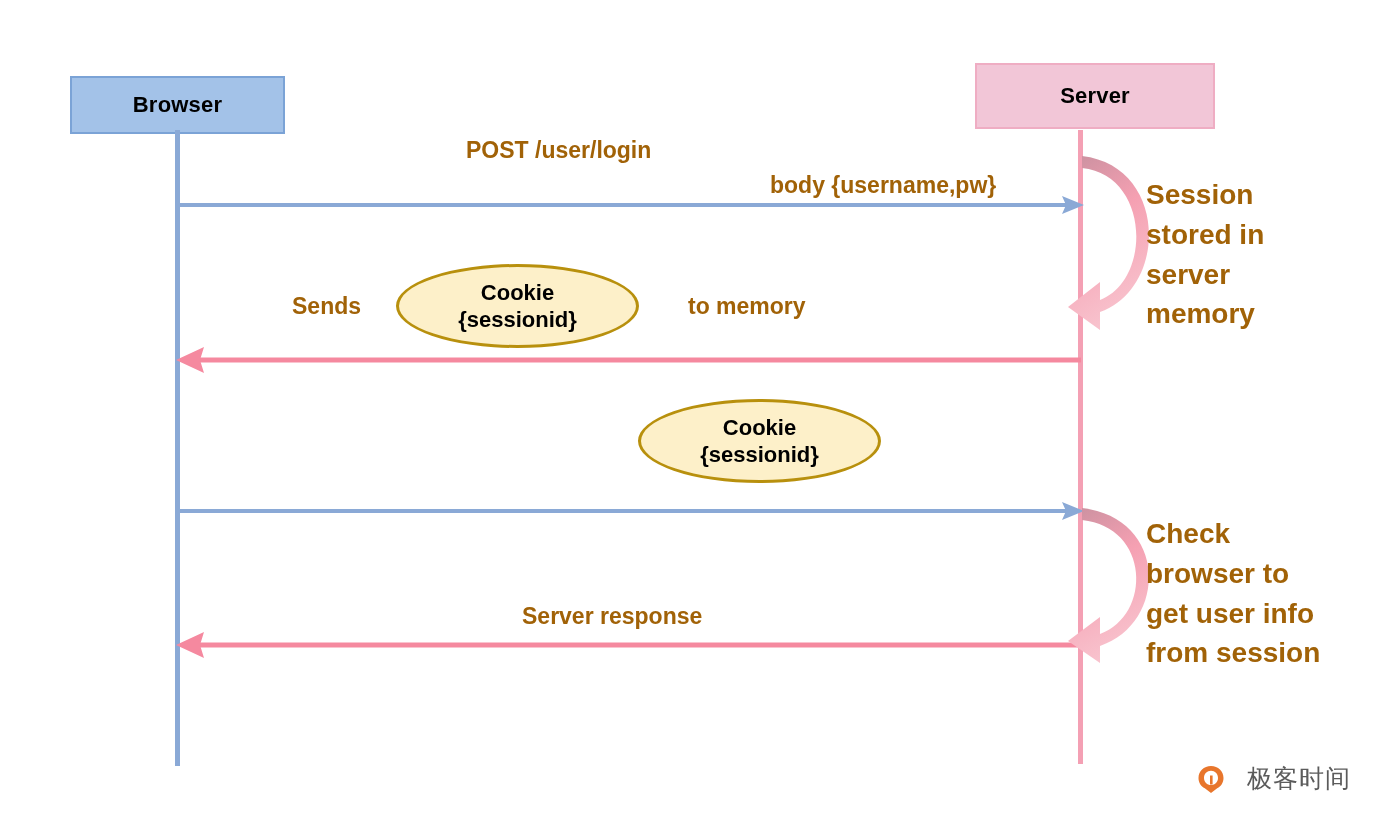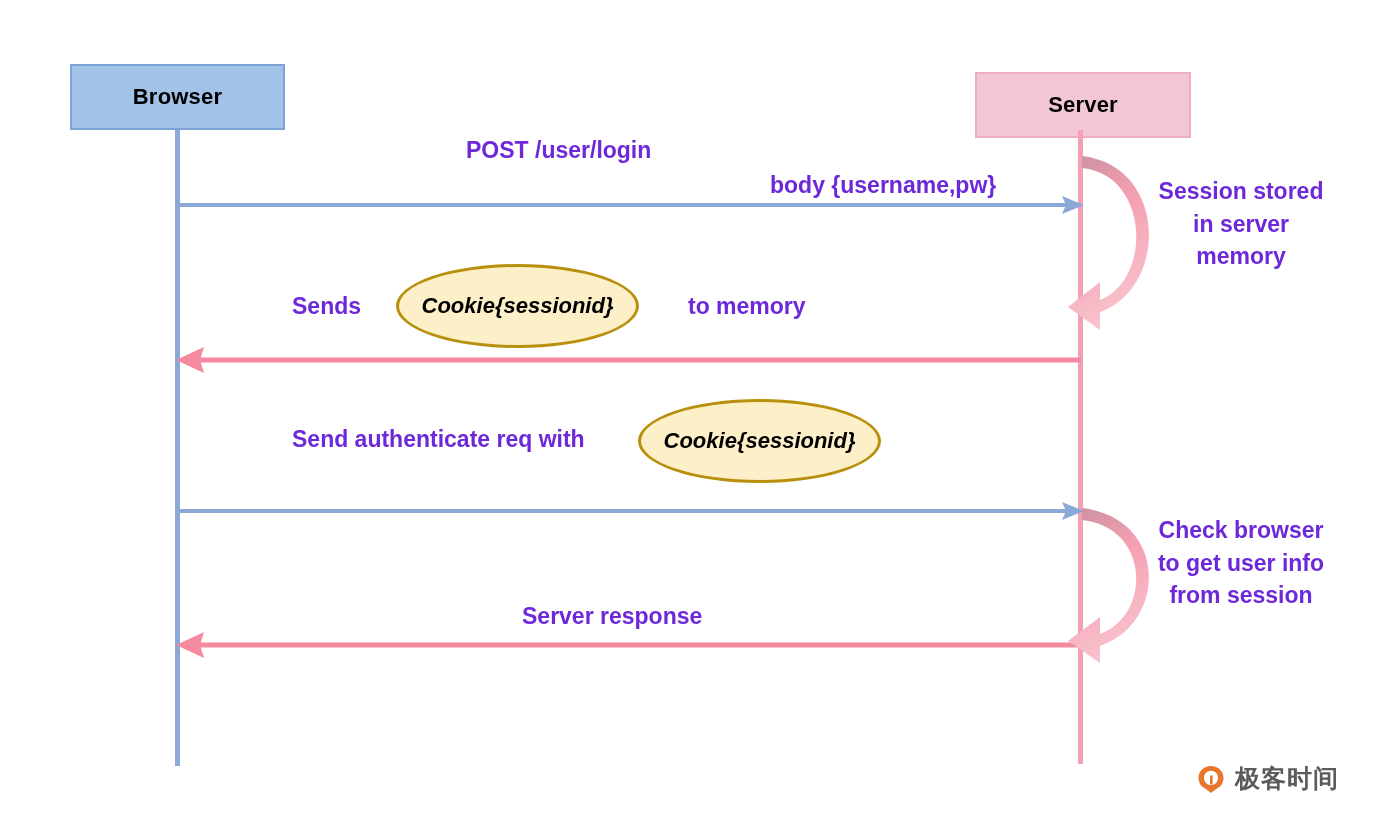--- a/index.html
+++ b/index.html
@@ -25,30 +25,30 @@
     display: flex;
     align-items: center;
     justify-content: center;
     font-weight: bold;
     font-size: 22px;
     color: #000000;
     letter-spacing: 0.2px;
   }
   .participant.browser {
     left: 70px;
-    top: 64px;
+    top: 76px;
     width: 215px;
-    height: 66px;
+    height: 58px;
     background: #a3c2e8;
     border: 2px solid #7ba3d6;
   }
   .participant.server {
     left: 975px;
-    top: 72px;
-    width: 216px;
+    top: 63px;
+    width: 240px;
     height: 66px;
     background: #f2c6d7;
     border: 2px solid #efadc3;
   }
 
   
   .lifeline {
     position: absolute;
     width: 5px;
   }
@@ -72,76 +72,75 @@
     top: 0;
     width: 1373px;
     height: 827px;
     pointer-events: none;
   }
 
   
   .label {
     position: absolute;
     font-weight: bold;
-    color: #6d28d9;
+    color: #a16207;
     white-space: nowrap;
     line-height: 1.05;
-    text-align: center;
   }
   .label.msg {
     font-size: 23px;
   }
   .label.note {
-    font-size: 23px;
+    font-size: 28px;
     white-space: normal;
     line-height: 1.42;
     width: 190px;
   }
   .post-path {
     font-weight: bold;
   }
 
   
   .cookie {
     position: absolute;
     box-sizing: border-box;
     background: #fdf0c9;
     border: 3px solid #b8900d;
     border-radius: 50%;
     display: flex;
-    flex-direction: row;
+    flex-direction: column;
     align-items: center;
     justify-content: center;
     font-weight: bold;
     font-size: 22px;
     color: #000000;
     line-height: 1.25;
-    font-style: italic;
   }
   .cookie .l1, .cookie .l2 { display: block; }
 
   
   #watermark {
     position: absolute;
     left: 1196px;
     top: 762px;
     display: flex;
     align-items: center;
     gap: 9px;
   }
   #watermark .mark {
     width: 30px;
     height: 30px;
     position: relative;
   }
   #watermark .wm-text {
     font-size: 25px;
-    font-weight: bold;
+    font-weight: normal;
     color: #5b5b5b;
     letter-spacing: 1px;
+    margin-left: 12px;
   }
 </style>
 </head>
 <body>
 
 <div id="canvas">
 
   <div class="participant browser">
     <span>Browser</span>
   </div>
@@ -211,21 +210,20 @@
   <div class="label msg" style="left:466px; top:138px;">
     <span class="post-path">POST</span><span class="semi"> /user/login</span>
   </div>
 
   <div class="label msg" style="left:770px; top:173px;">body {username,pw}</div>
 
   <div class="label msg" style="left:292px; top:294px;">Sends</div>
 
   <div class="label msg" style="left:688px; top:294px;">to memory</div>
 
-  <div class="label msg" style="left:292px; top:427px;">Send authenticate req with</div>
 
   <div class="label msg" style="left:522px; top:604px;">Server response</div>
 
   <div class="label note" style="left:1146px; top:175px;">Session stored in server memory</div>
 
   <div class="label note" style="left:1146px; top:514px;">Check browser to get user info from session</div>
 
   <div class="cookie" style="left:396px; top:264px; width:243px; height:84px;">
     <span class="l1">Cookie</span>
     <span class="l2">{sessionid}</span>

